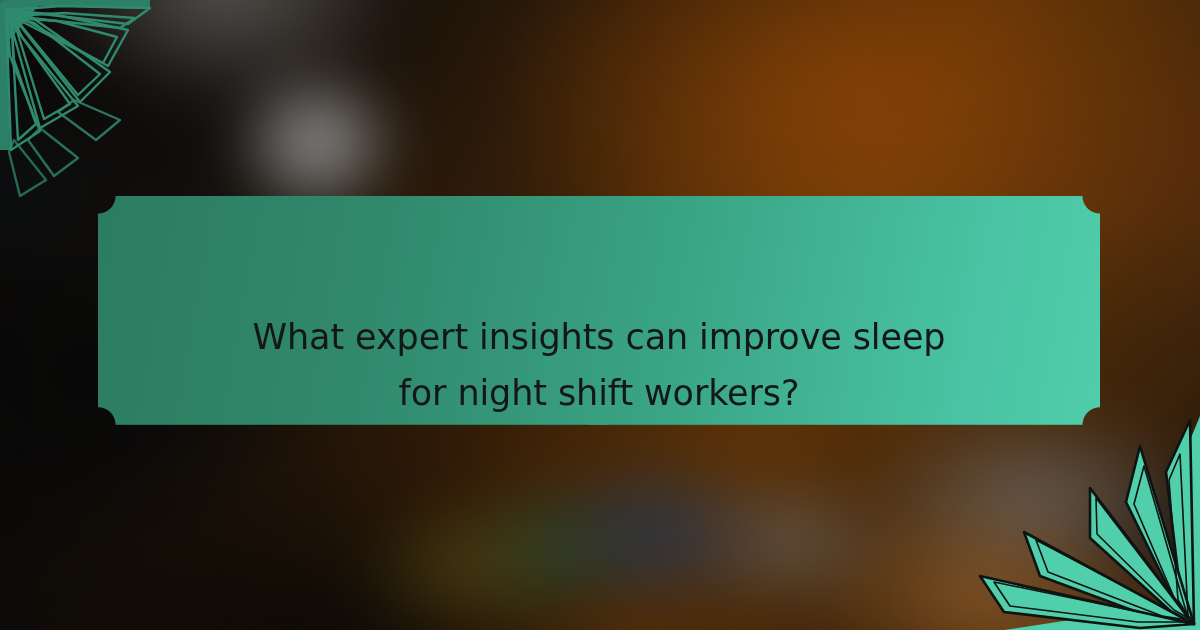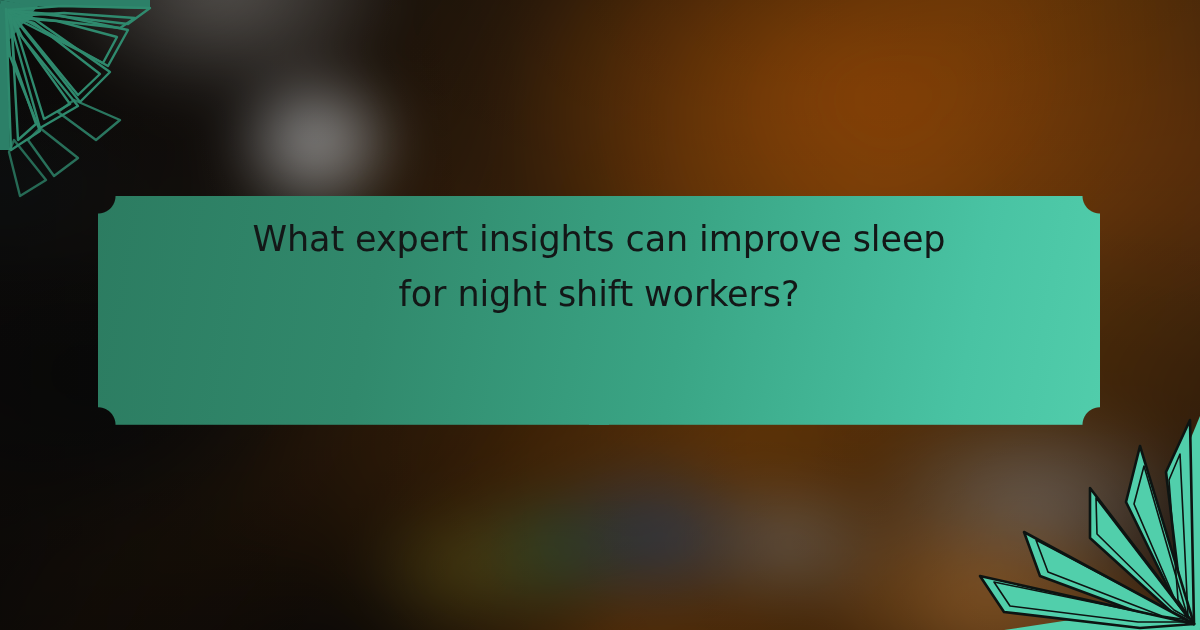--- a/index.html
+++ b/index.html
@@ -82,23 +82,23 @@
     mask:
       radial-gradient(circle 17px at 0 0,    transparent 17px, #000 18px) top left / 51% 51% no-repeat,
       radial-gradient(circle 17px at 100% 0, transparent 17px, #000 18px) top right / 51% 51% no-repeat,
       radial-gradient(circle 17px at 0 100%, transparent 17px, #000 18px) bottom left / 51% 51% no-repeat,
       radial-gradient(circle 17px at 100% 100%, transparent 17px, #000 18px) bottom right / 51% 51% no-repeat;
   }
   .banner-text {
     position: absolute;
     inset: 0;
     display: flex;
-    align-items: flex-start;
+    align-items: flex-end;
     justify-content: center;
-    padding: 16px 120px;
+    padding: 4px 120px;
   }
   .headline {
     margin: 0;
     font-family: "DejaVu Sans", sans-serif;
     font-size: 35px;
     font-weight: 400;
     line-height: 1.58;
     color: #131717;
     text-align: center;
     letter-spacing: -0.1px;

